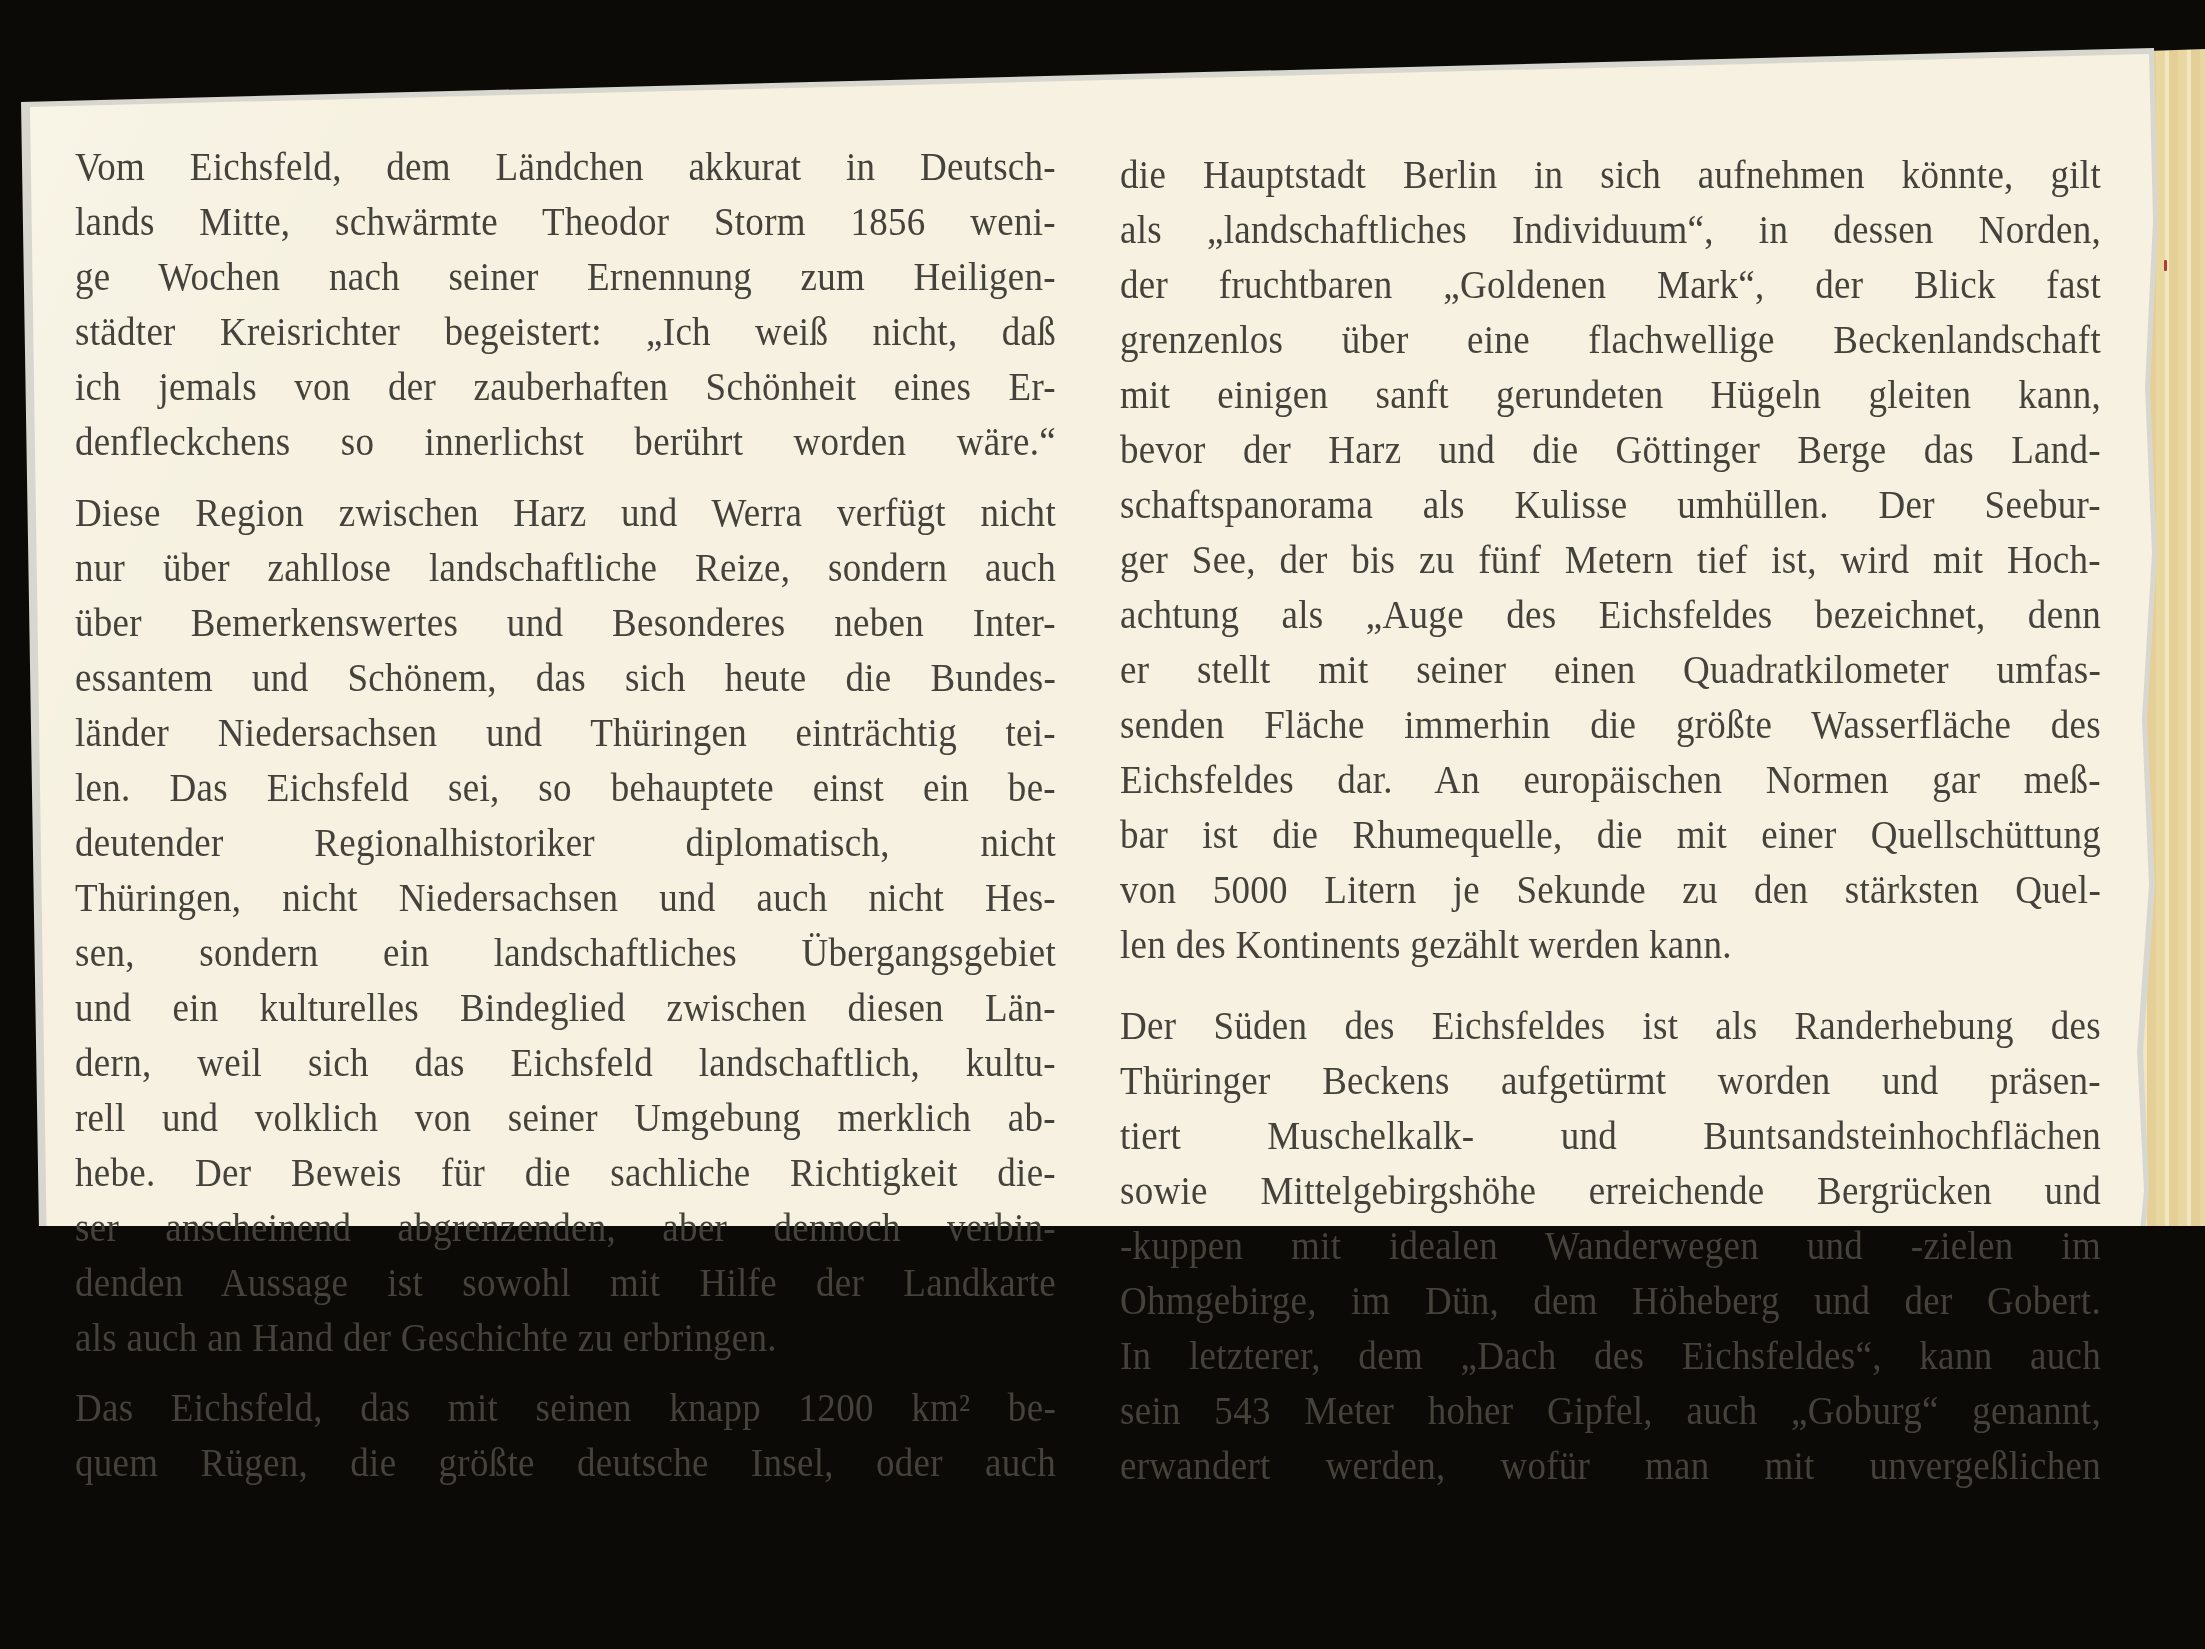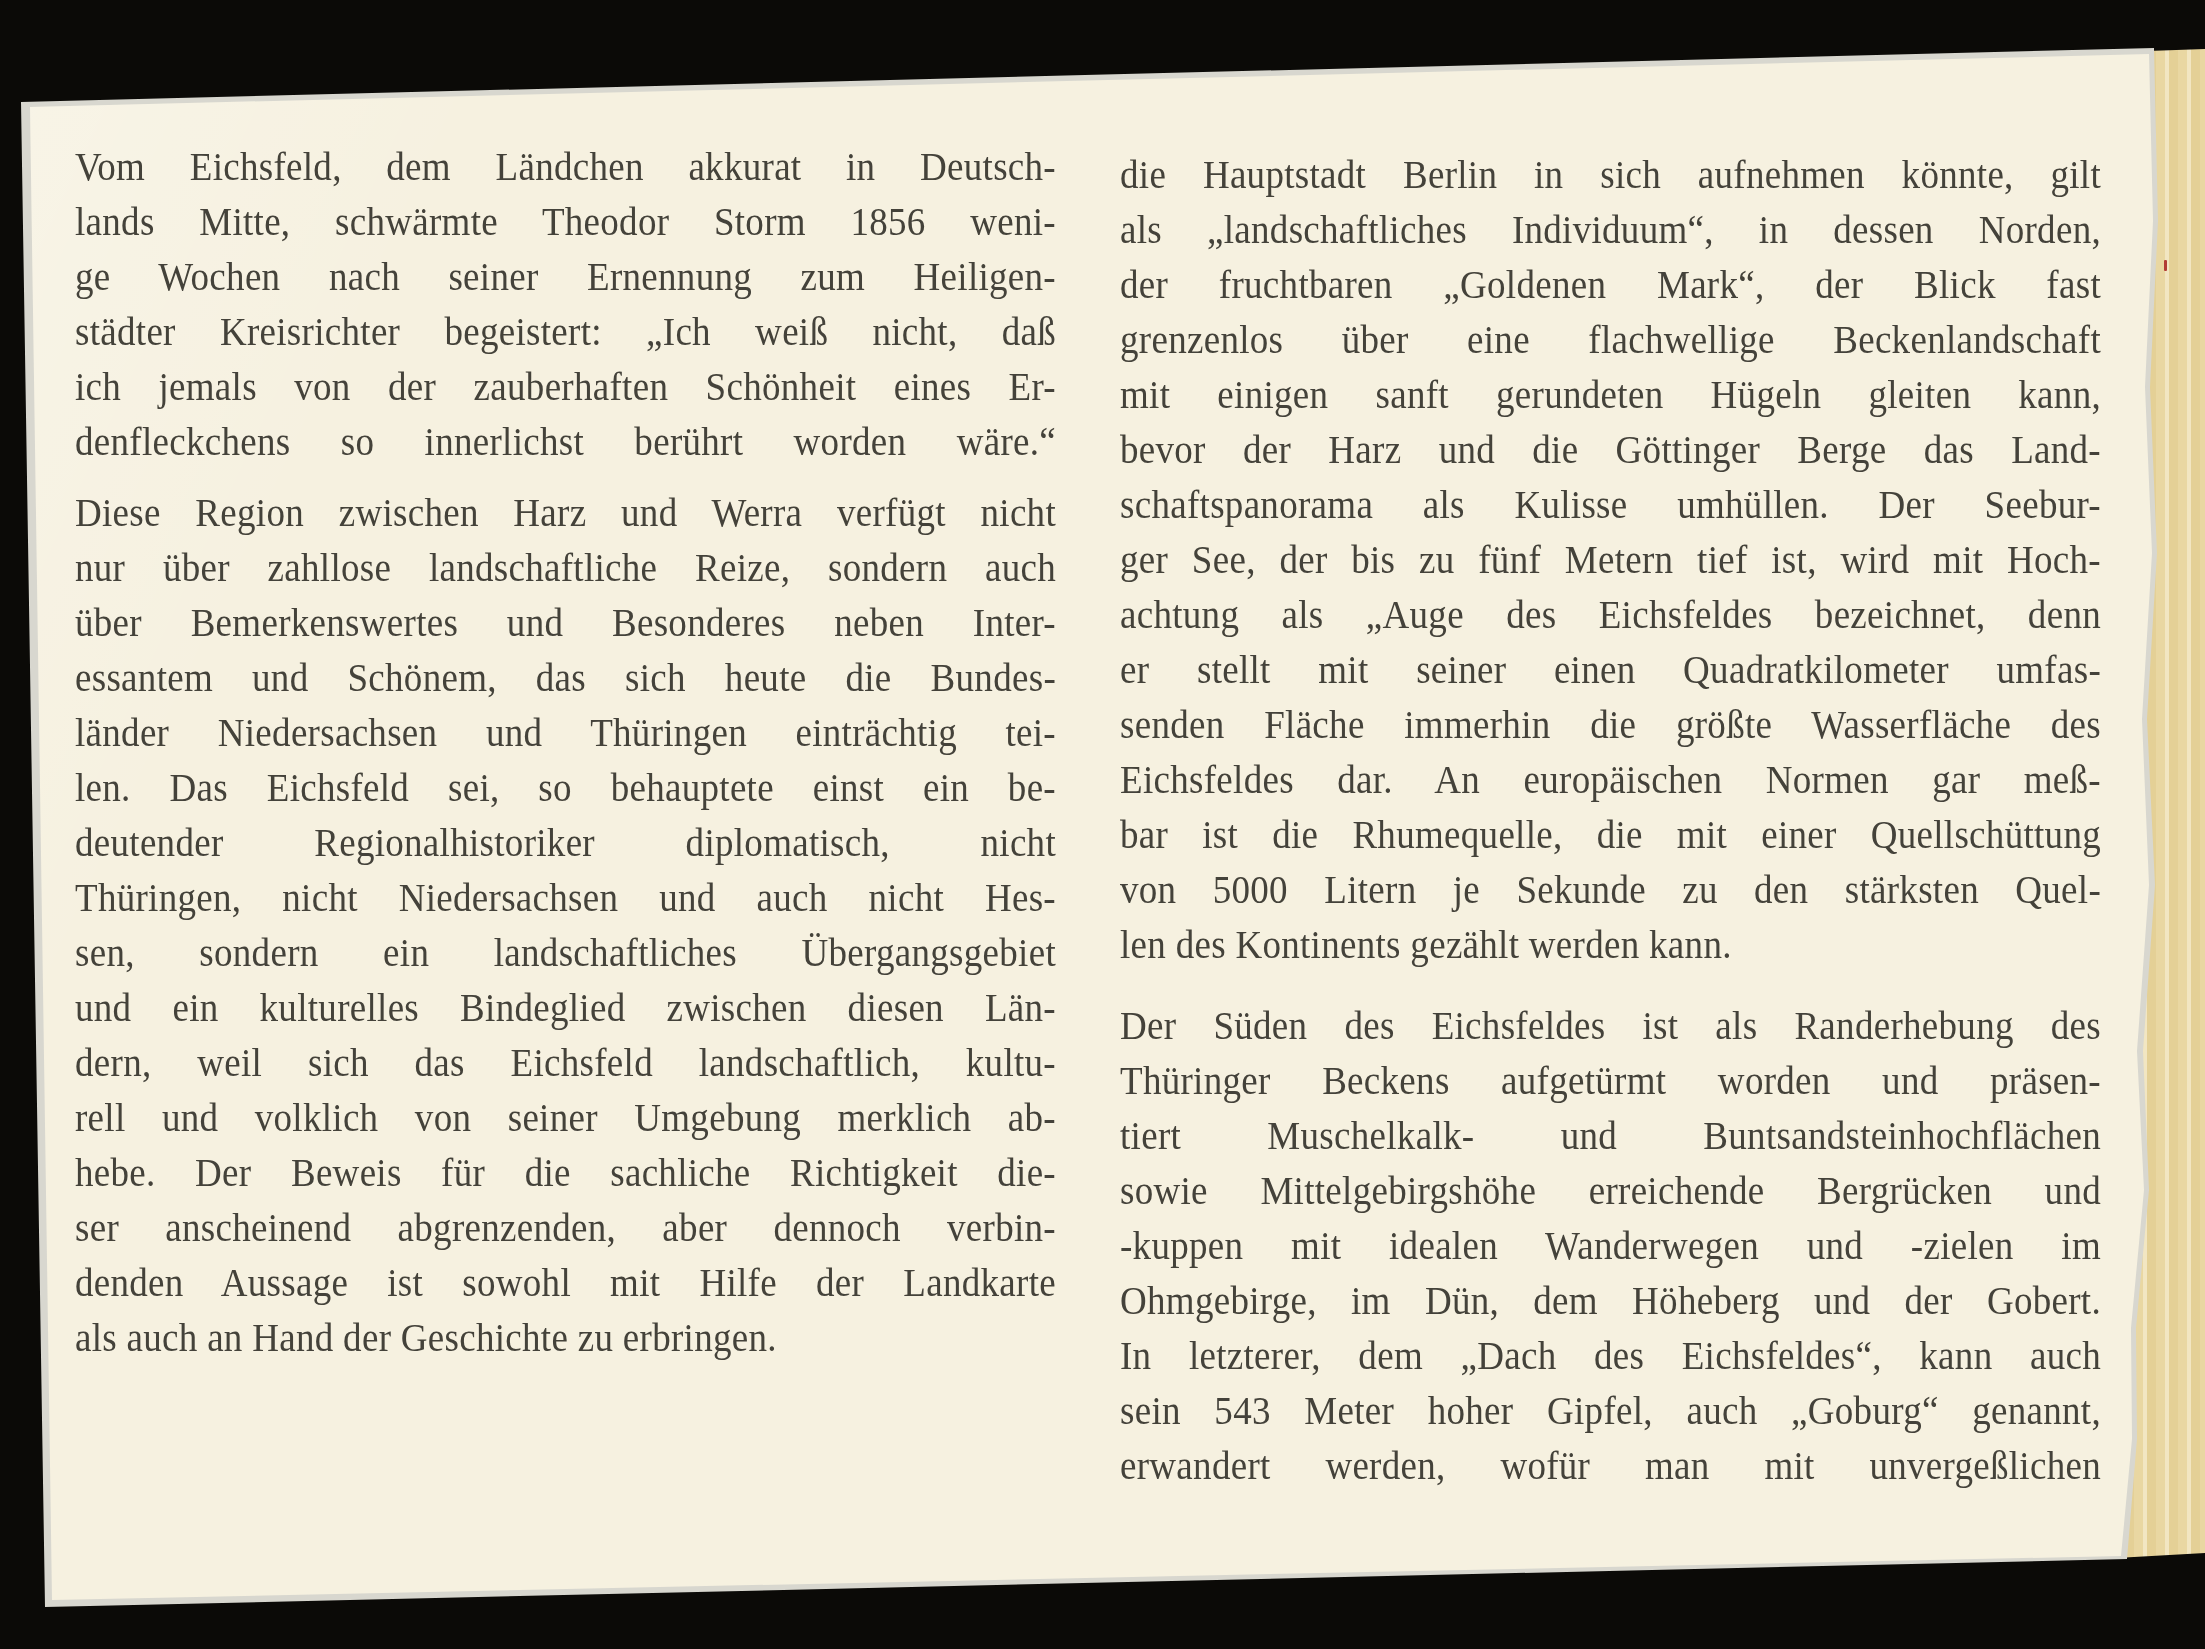--- a/index.html
+++ b/index.html
@@ -11,21 +11,21 @@
     --page-edge:#d8d7cf;
   }
   html,body{margin:0;padding:0;}
   body{
     width:2205px;height:1649px;
     background:var(--bg);
     position:relative;
     overflow:hidden;
     font-family:"Liberation Serif", serif;
   }
-  .layer{position:absolute;left:0;top:0;width:2205px;height:1649px;}
+  .layer{position:absolute;left:0;top:0;width:2205px;height:1226px;}
   
   #deckle{
     background:
       repeating-linear-gradient(90deg,
         var(--deckle) 0px, var(--deckle) 8.9px,
         var(--deckle-light) 8.9px, var(--deckle-light) 13.3px,
         #e4d096 13.3px, #e4d096 22px);
     clip-path:polygon(2119px 52px, 2205px 49px, 2205px 1553px, 2116px 1558px);
   }
   
@@ -99,20 +99,24 @@
         <div class="line">Thüringen, nicht Niedersachsen und auch nicht Hes-</div>
         <div class="line">sen, sondern ein landschaftliches Übergangsgebiet</div>
         <div class="line">und ein kulturelles Bindeglied zwischen diesen Län-</div>
         <div class="line">dern, weil sich das Eichsfeld landschaftlich, kultu-</div>
         <div class="line">rell und volklich von seiner Umgebung merklich ab-</div>
         <div class="line">hebe. Der Beweis für die sachliche Richtigkeit die-</div>
         <div class="line">ser anscheinend abgrenzenden, aber dennoch verbin-</div>
         <div class="line">denden Aussage ist sowohl mit Hilfe der Landkarte</div>
         <div class="line endleft">als auch an Hand der Geschichte zu erbringen.</div>
       </div>
+      <div class="para">
+        <div class="line">Das Eichsfeld, das mit seinen knapp 1200 km² be-</div>
+        <div class="line">quem Rügen, die größte deutsche Insel, oder auch</div>
+      </div>
     </div>
   <div class="col" id="col-right">
       <div class="para">
         <div class="line">die Hauptstadt Berlin in sich aufnehmen könnte, gilt</div>
         <div class="line">als „landschaftliches Individuum“, in dessen Norden,</div>
         <div class="line">der fruchtbaren „Goldenen Mark“, der Blick fast</div>
         <div class="line">grenzenlos über eine flachwellige Beckenlandschaft</div>
         <div class="line">mit einigen sanft gerundeten Hügeln gleiten kann,</div>
         <div class="line">bevor der Harz und die Göttinger Berge das Land-</div>
         <div class="line">schaftspanorama als Kulisse umhüllen. Der Seebur-</div>

